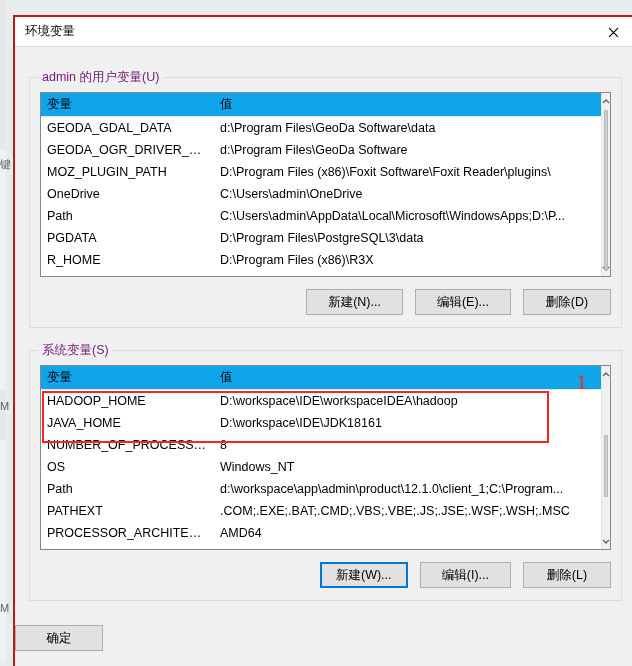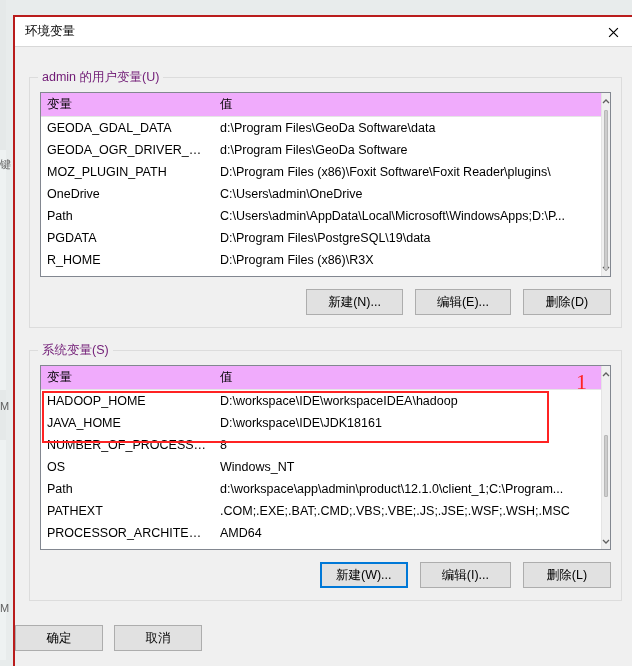--- a/index.html
+++ b/index.html
@@ -93,21 +93,21 @@
     overflow: hidden;
     text-overflow: ellipsis;
     color: #000;
     height: 22px;
   }
   .col-var { width: 173px; }
   .col-val { width: auto; }
   th {
     font-weight: normal;
     border-bottom: 1px solid #e5e5e5;
-    background: #f0abfc;
+    background: #0ea5e9;
   }
   tbody tr { }
   tbody tr td { }
 
   .btn-row {
     display: flex;
     justify-content: flex-end;
     gap: 12px;
     margin-top: 12px;
   }
@@ -212,21 +212,21 @@
                 <tr>
                   <td>OneDrive</td>
                   <td>C:\Users\admin\OneDrive</td>
                 </tr>
                 <tr>
                   <td>Path</td>
                   <td>C:\Users\admin\AppData\Local\Microsoft\WindowsApps;D:\P...</td>
                 </tr>
                 <tr>
                   <td>PGDATA</td>
-                  <td>D:\Program Files\PostgreSQL\19\data</td>
+                  <td>D:\Program Files\PostgreSQL\3\data</td>
                 </tr>
                 <tr>
                   <td>R_HOME</td>
                   <td>D:\Program Files (x86)\R3X</td>
                 </tr>
               </tbody>
           </table>
         </div>
         <div class="table-scroll">
           <div class="scroll-arrow">
@@ -324,16 +324,15 @@
       </div>
 
       <div class="callout-box" style="left:12px; top:40px; width:507px; height:52px;"></div>
       <span class="callout-num" style="right:34px; top:18px;">1</span>
     </div>
 
   </div>
 
   <div class="footer-row">
     <button class="btn">确定</button>
-    <button class="btn">取消</button>
   </div>
 
 </div>
 
 </body></html>

